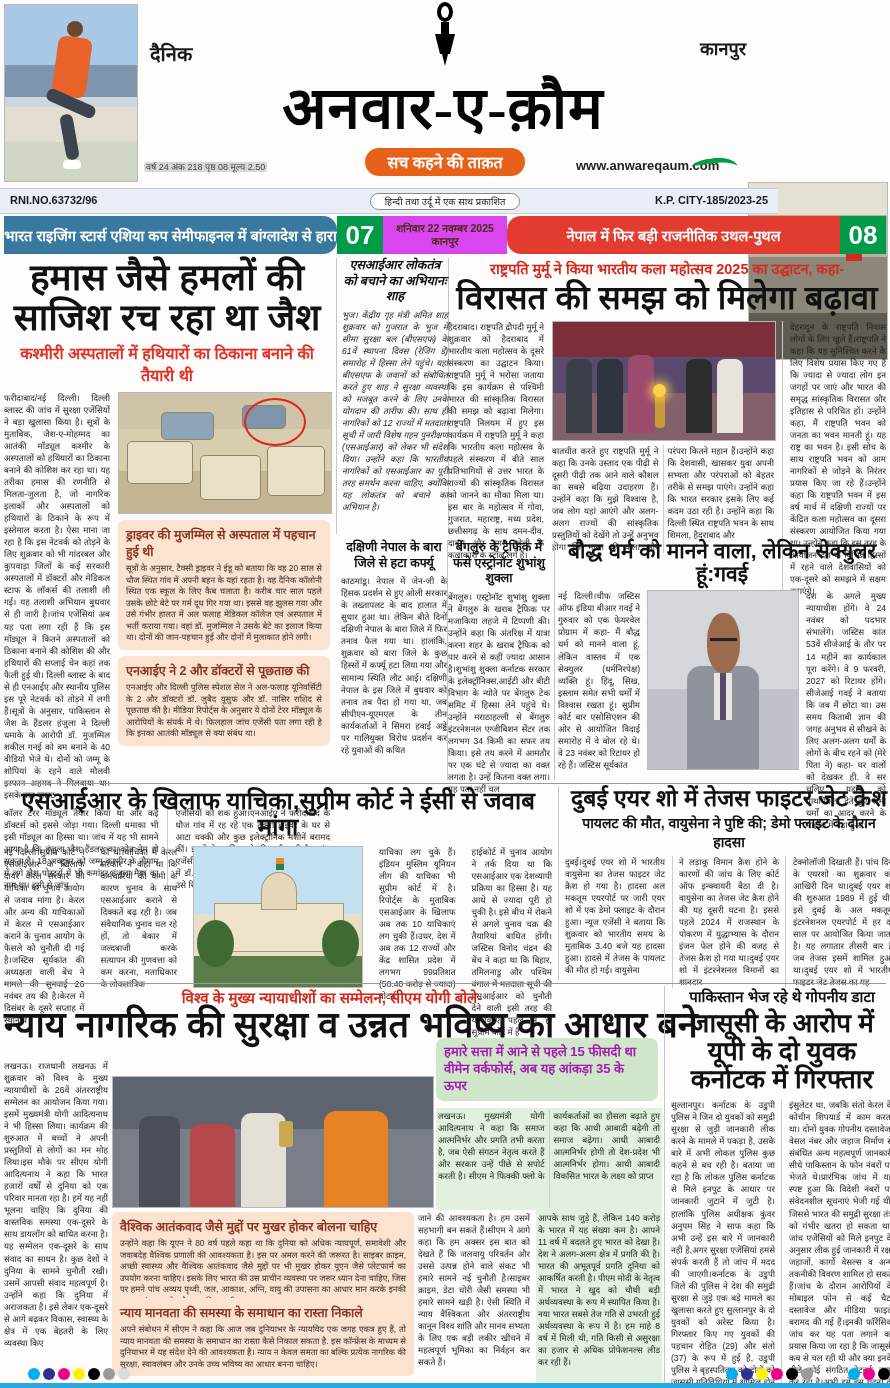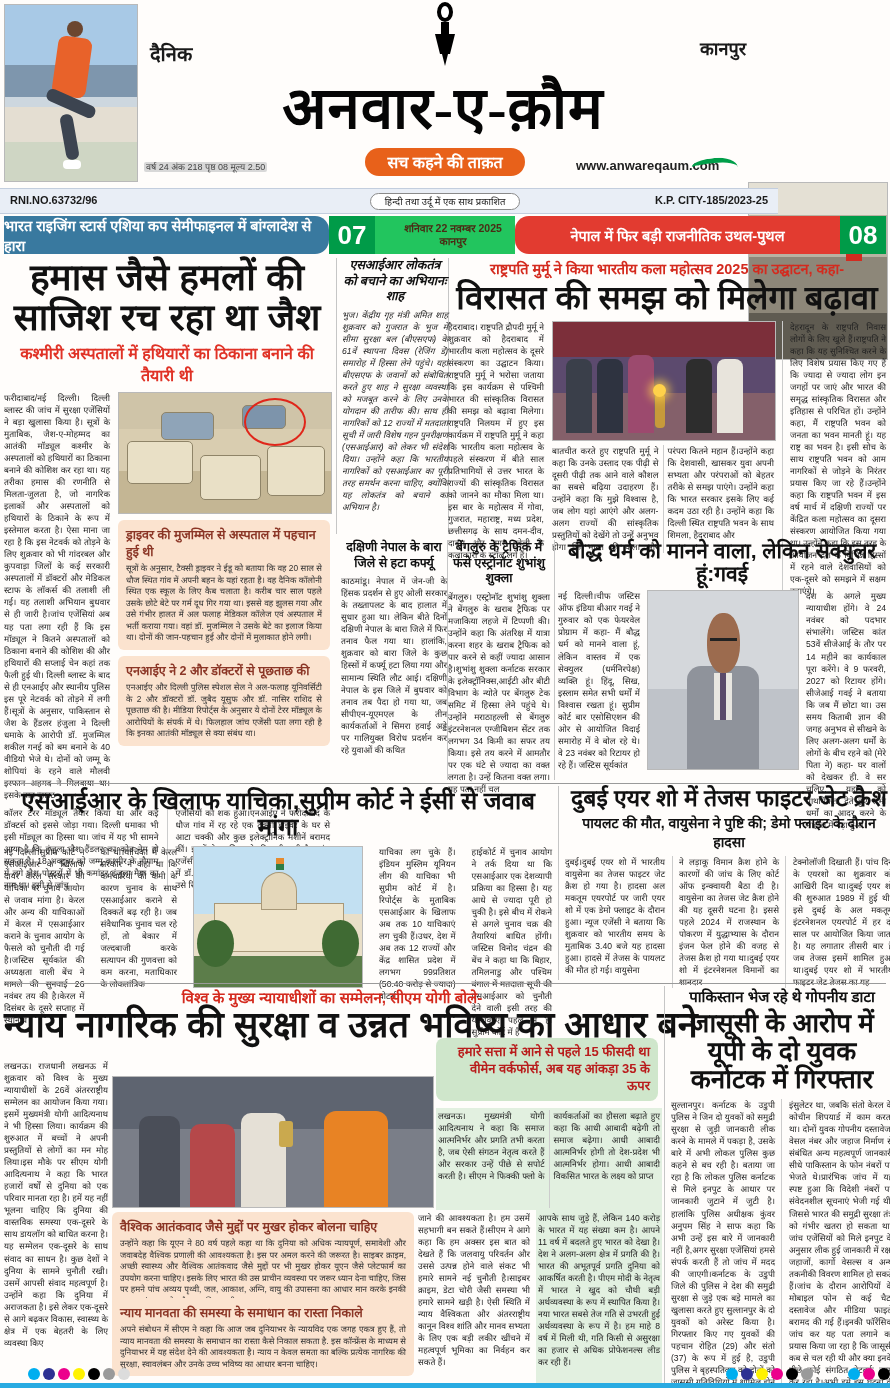--- a/index.html
+++ b/index.html
@@ -21,21 +21,21 @@
   .m-title{font-weight:900;font-size:58px;letter-spacing:1px;color:#050505;font-family:"Liberation Serif","DejaVu Serif",serif;}
   .chip{background:#d8d8d8;padding:0 2px;border-radius:2px;}
   .pill-orange{background:#e8611a;color:#fff;font-weight:bold;font-size:16px;border-radius:16px;padding:3px 22px;display:inline-block;}
   .pill-note{background:#fff;border:1px solid #8a8a8a;border-radius:10px;font-size:9.5px;padding:1px 14px;display:inline-block;}
   .swoosh{width:46px;height:18px;border:0;border-top:5px solid #009e49;border-radius:100%/60% 100% 0 0;transform:rotate(-6deg);}
   
   .tick{display:flex;height:38px;}
   .tick .blue{background:#39799f;color:#fff;font-weight:bold;font-size:14.5px;display:flex;align-items:center;justify-content:center;flex:4.4;border-radius:0 14px 14px 0;}
   .tick .red{background:#e23b30;color:#fff;font-weight:bold;font-size:14.5px;display:flex;align-items:center;justify-content:center;flex:4.4;border-radius:14px 0 0 14px;}
   .tick .pg{background:#009b48;color:#fff;font-weight:900;font-size:26px;width:46px;display:flex;align-items:center;justify-content:center;}
-  .tick .date{background:#22c55e;color:#4a2c14;font-weight:bold;font-size:10.5px;width:124px;display:flex;align-items:center;justify-content:center;text-align:center;line-height:1.25;padding-left:16px;}
+  .tick .date{background:#d946ef;color:#4a2c14;font-weight:bold;font-size:10.5px;width:124px;display:flex;align-items:center;justify-content:center;text-align:center;line-height:1.25;}
   
   .photo{overflow:hidden;border:1px solid #b9b9b9;position:relative;}
   .ph-cricket{background:linear-gradient(#a8c9e6 0 34%,#7e96ad 34% 52%,#cdd7df 52% 58%,#e4ded2 58% 78%,#cfd6c4 78% 100%);}
   .ph-cricket .fig{position:absolute;left:38%;top:18%;width:34px;height:60px;background:#e8622a;border-radius:8px;transform:rotate(8deg);}
   .ph-cricket .head{position:absolute;left:47%;top:9%;width:16px;height:16px;background:#6b4630;border-radius:50%;}
   .ph-cricket .leg{position:absolute;left:30%;top:52%;width:52px;height:13px;background:#3c4450;border-radius:6px;transform:rotate(24deg);}
   .ph-cricket .leg2{position:absolute;left:44%;top:62%;width:13px;height:46px;background:#3c4450;border-radius:6px;transform:rotate(-10deg);}
   .ph-cricket .shoe{position:absolute;left:44%;top:88%;width:18px;height:9px;background:#fff;border-radius:4px;}
   .ph-protest{background:linear-gradient(#e4e0d4 0 18%,#b8b2a2 18% 42%,#8d8779 42% 74%,#5f5b51 74% 100%);}
   .ph-protest .flag{position:absolute;right:18%;top:38%;width:16px;height:11px;background:#d22c20;}
@@ -58,21 +58,21 @@
   .ph-court .bldg{position:absolute;left:12%;top:40%;width:76%;height:34%;background:#efe4ca;border:1px solid #a89878;}
   .ph-court .tree{position:absolute;bottom:14%;width:22%;height:34%;background:#3f6a33;border-radius:50%;}
   .ph-court .flag{position:absolute;left:49%;top:8%;width:8px;height:6px;background:#e68a2e;border-bottom:6px solid #2e7d46;}
   .ph-yogi{background:linear-gradient(#5e6470 0 40%,#7a7e88 40% 100%);}
   .ph-yogi .saff{position:absolute;right:14%;bottom:0;width:20%;height:74%;background:#e88324;border-radius:12px 12px 0 0;}
   .ph-yogi .per{position:absolute;bottom:0;border-radius:10px 10px 0 0;}
   .ph-yogi .troph{position:absolute;left:52%;top:34%;width:14px;height:26px;background:#caa94e;border-radius:3px;}
   
   .regs{display:flex;gap:3px;}
   .regs i{width:12px;height:12px;border-radius:50%;display:block;}
-  .greenbox-h{background:#cfe6cb;border-radius:8px;padding:6px 8px;font-weight:bold;font-size:13px;color:#b91c1c;text-align:right;line-height:1.3;}
+  .greenbox-h{background:#cfe6cb;border-radius:8px;padding:6px 8px;font-weight:bold;font-size:13px;color:#a21caf;text-align:left;line-height:1.3;}
   .greenbg{background:#e2f0e0;}
   .art-title{font-weight:bold;font-size:13.5px;text-align:center;line-height:1.25;margin:0 0 4px 0;color:#111;}
 </style>
 </head>
 <body>
 
 <div class="page">
 
   <div class="abs" style="left:0;top:0;width:890px;height:186px;">
     <div class="abs photo ph-cricket" style="left:4px;top:4px;width:132px;height:176px;">

